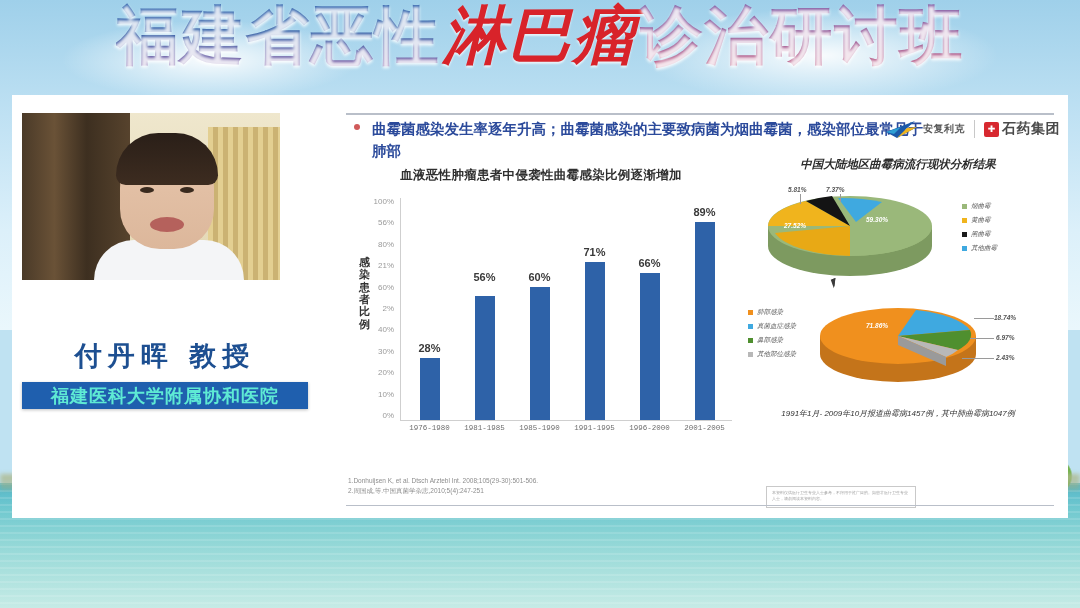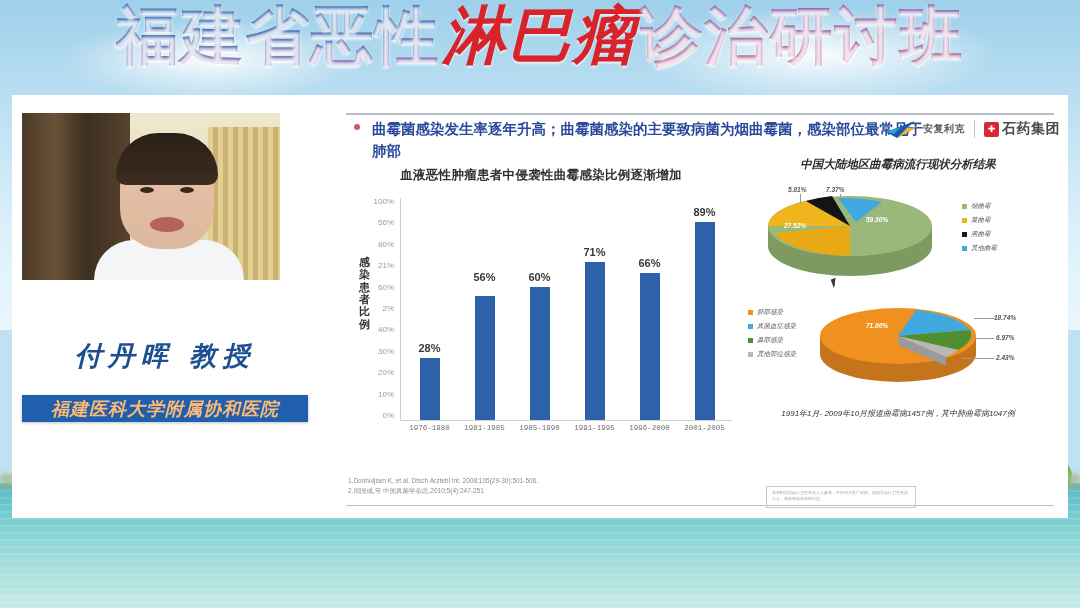--- a/index.html
+++ b/index.html
@@ -90,29 +90,29 @@
   .t-seg-b{
     color:#d8232a; font-style:italic; padding:0 2px;
     text-shadow:0 2px 2px rgba(255,255,255,.7);
   }
   .t-seg-c{
     background:linear-gradient(180deg,#7f5fa8 0%,#9a5b96 55%,#c45a7e 100%);
     -webkit-background-clip:text; background-clip:text; color:transparent;
   }
 
   
-  #presenter{ position:absolute; left:22px; top:338px; width:286px;font-style:italic; }
+  #presenter{ position:absolute; left:22px; top:338px; width:286px; }
   .presenter-name{
     font-family:"DejaVu Serif","Liberation Serif",serif;
     font-size:27px; font-weight:700; color:#1d4f91; text-align:center;
     letter-spacing:6px; text-shadow:0 1px 2px rgba(255,255,255,.9);
   }
   .presenter-org{
-    margin-top:21px; height:27px; background:#1f5fae;
-    color:#fdba74; font-size:18px; font-weight:700; letter-spacing:1px;
+    margin-top:8px; height:27px; background:#1f5fae;
+    color:#5eead4; font-size:18px; font-weight:700; letter-spacing:1px;
     display:flex; align-items:center; justify-content:center;
     box-shadow:0 1px 3px rgba(0,0,0,.25);
   }
 
   
   #video-tile{
     position:absolute; left:22px; top:113px; width:258px; height:167px;
     overflow:hidden; background:#5c4a33;
   }
   .v-curtain{

